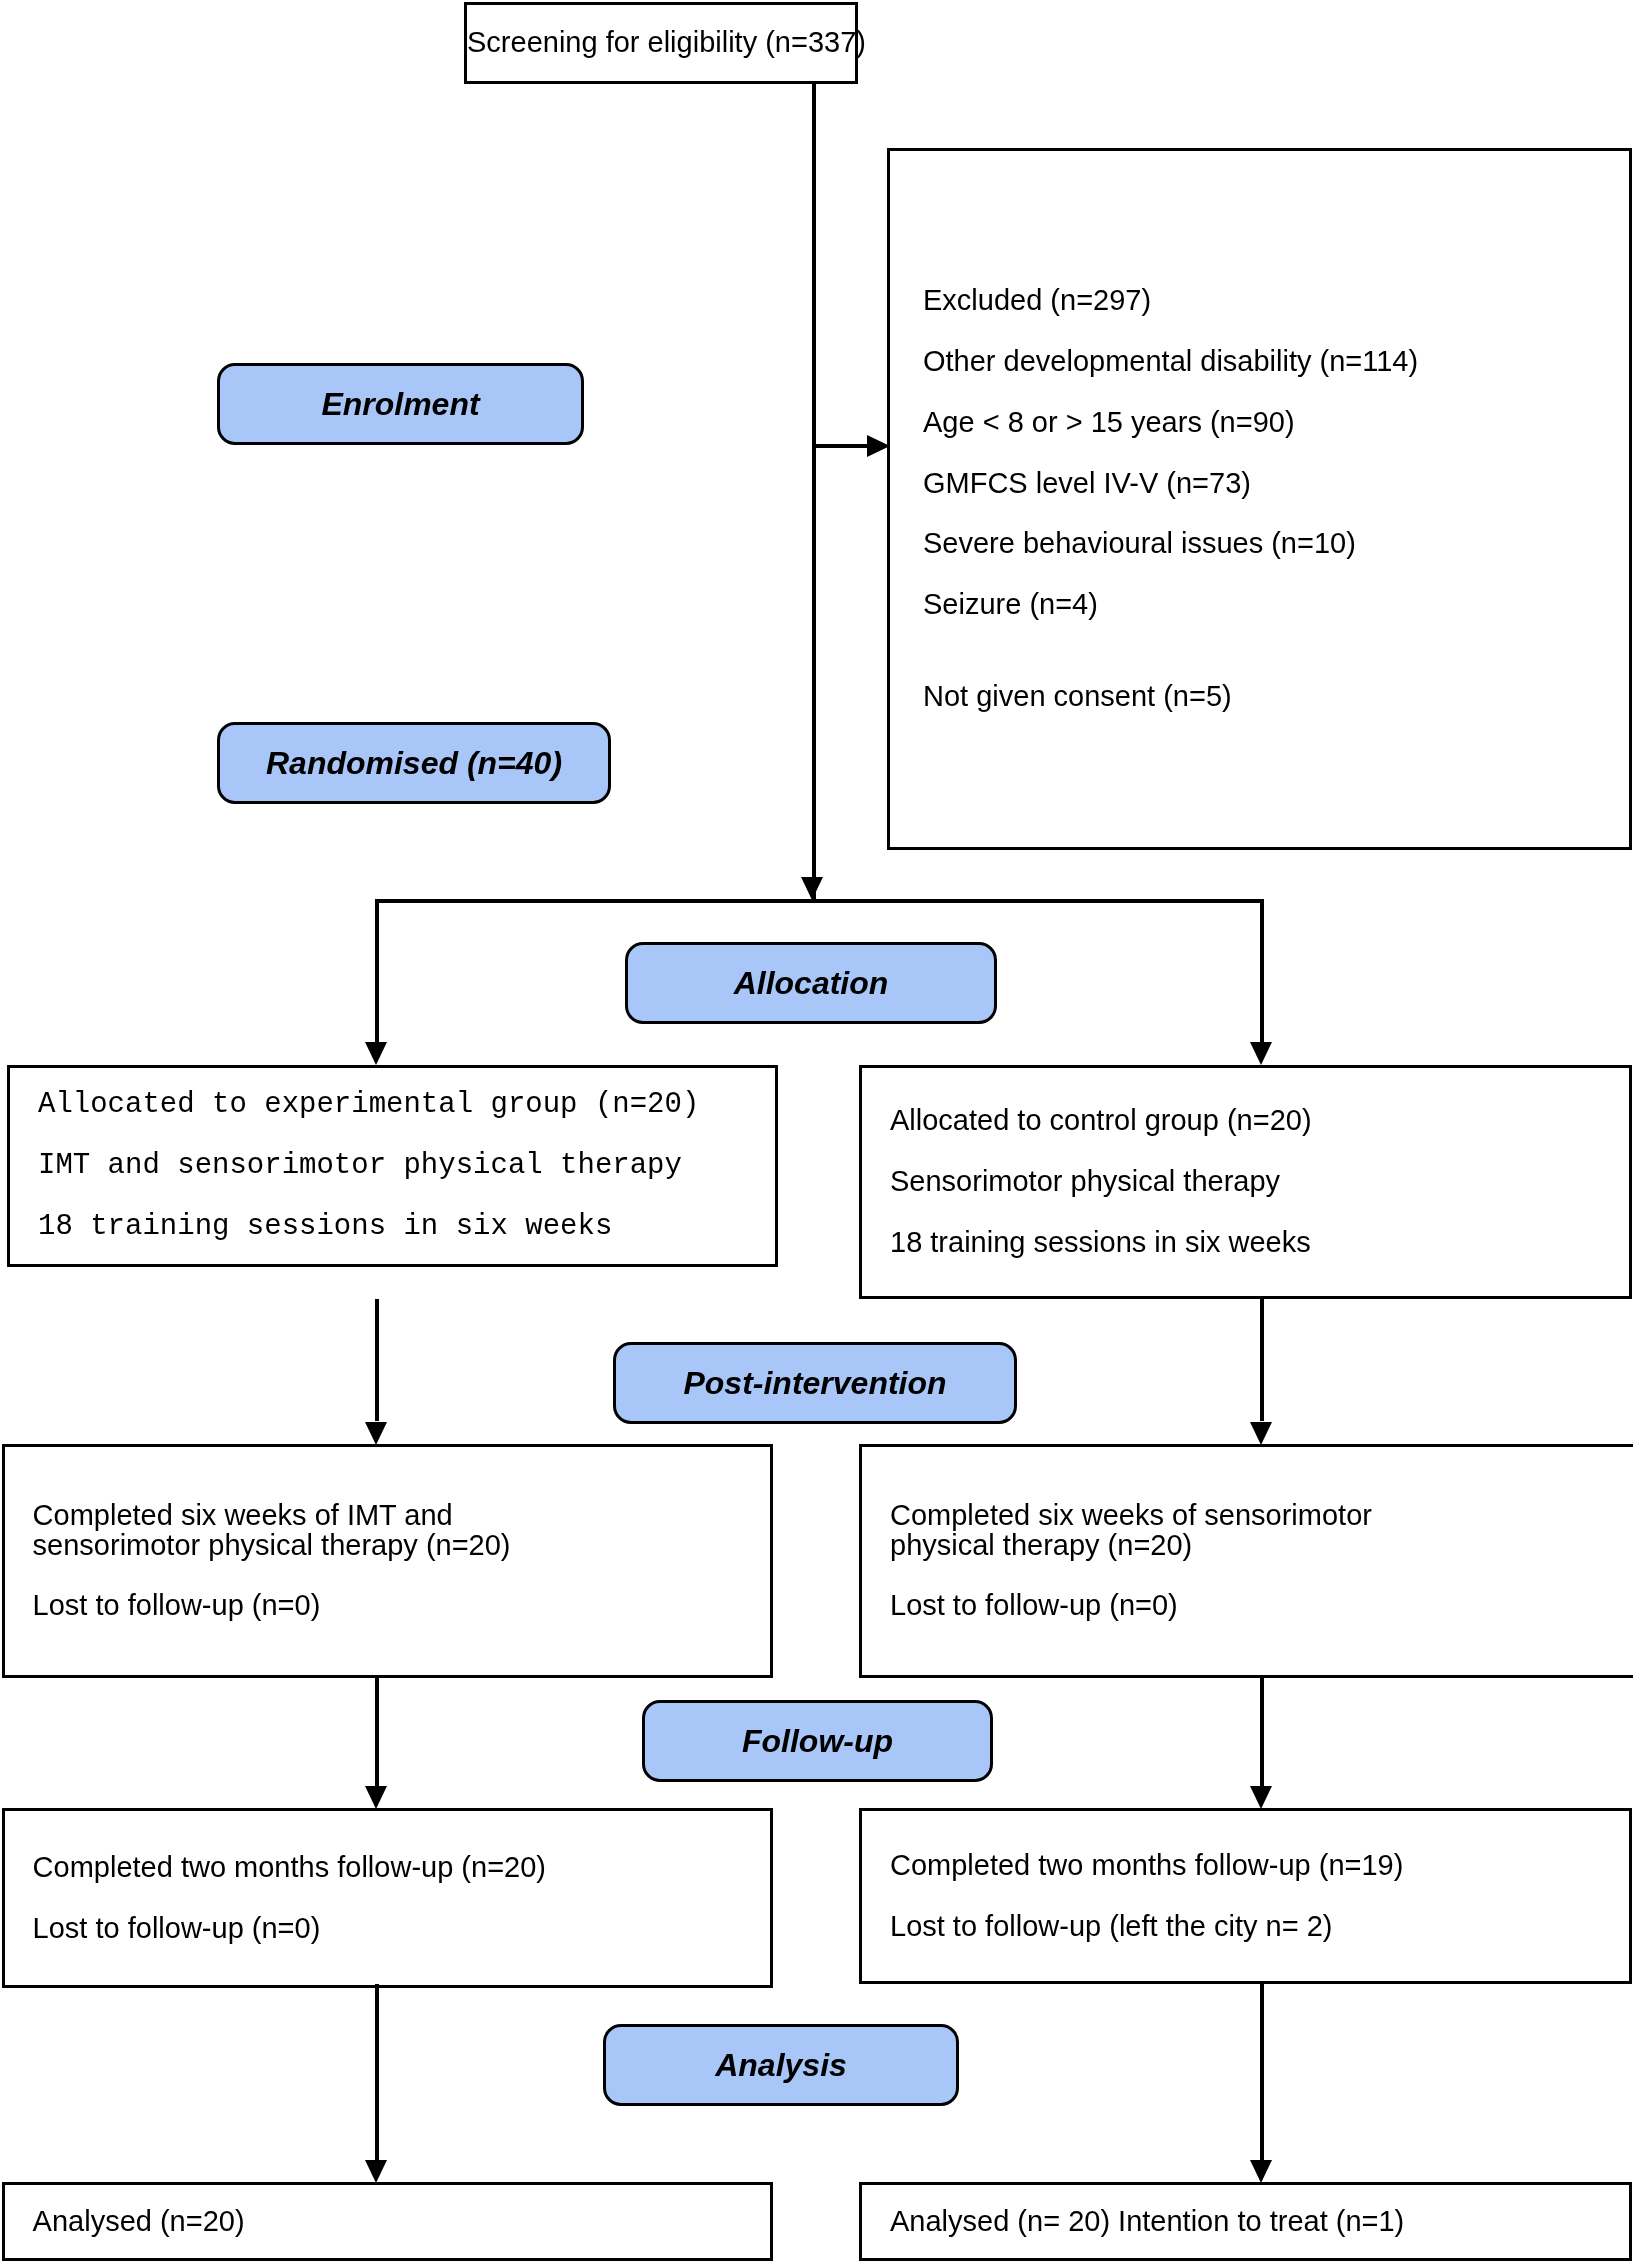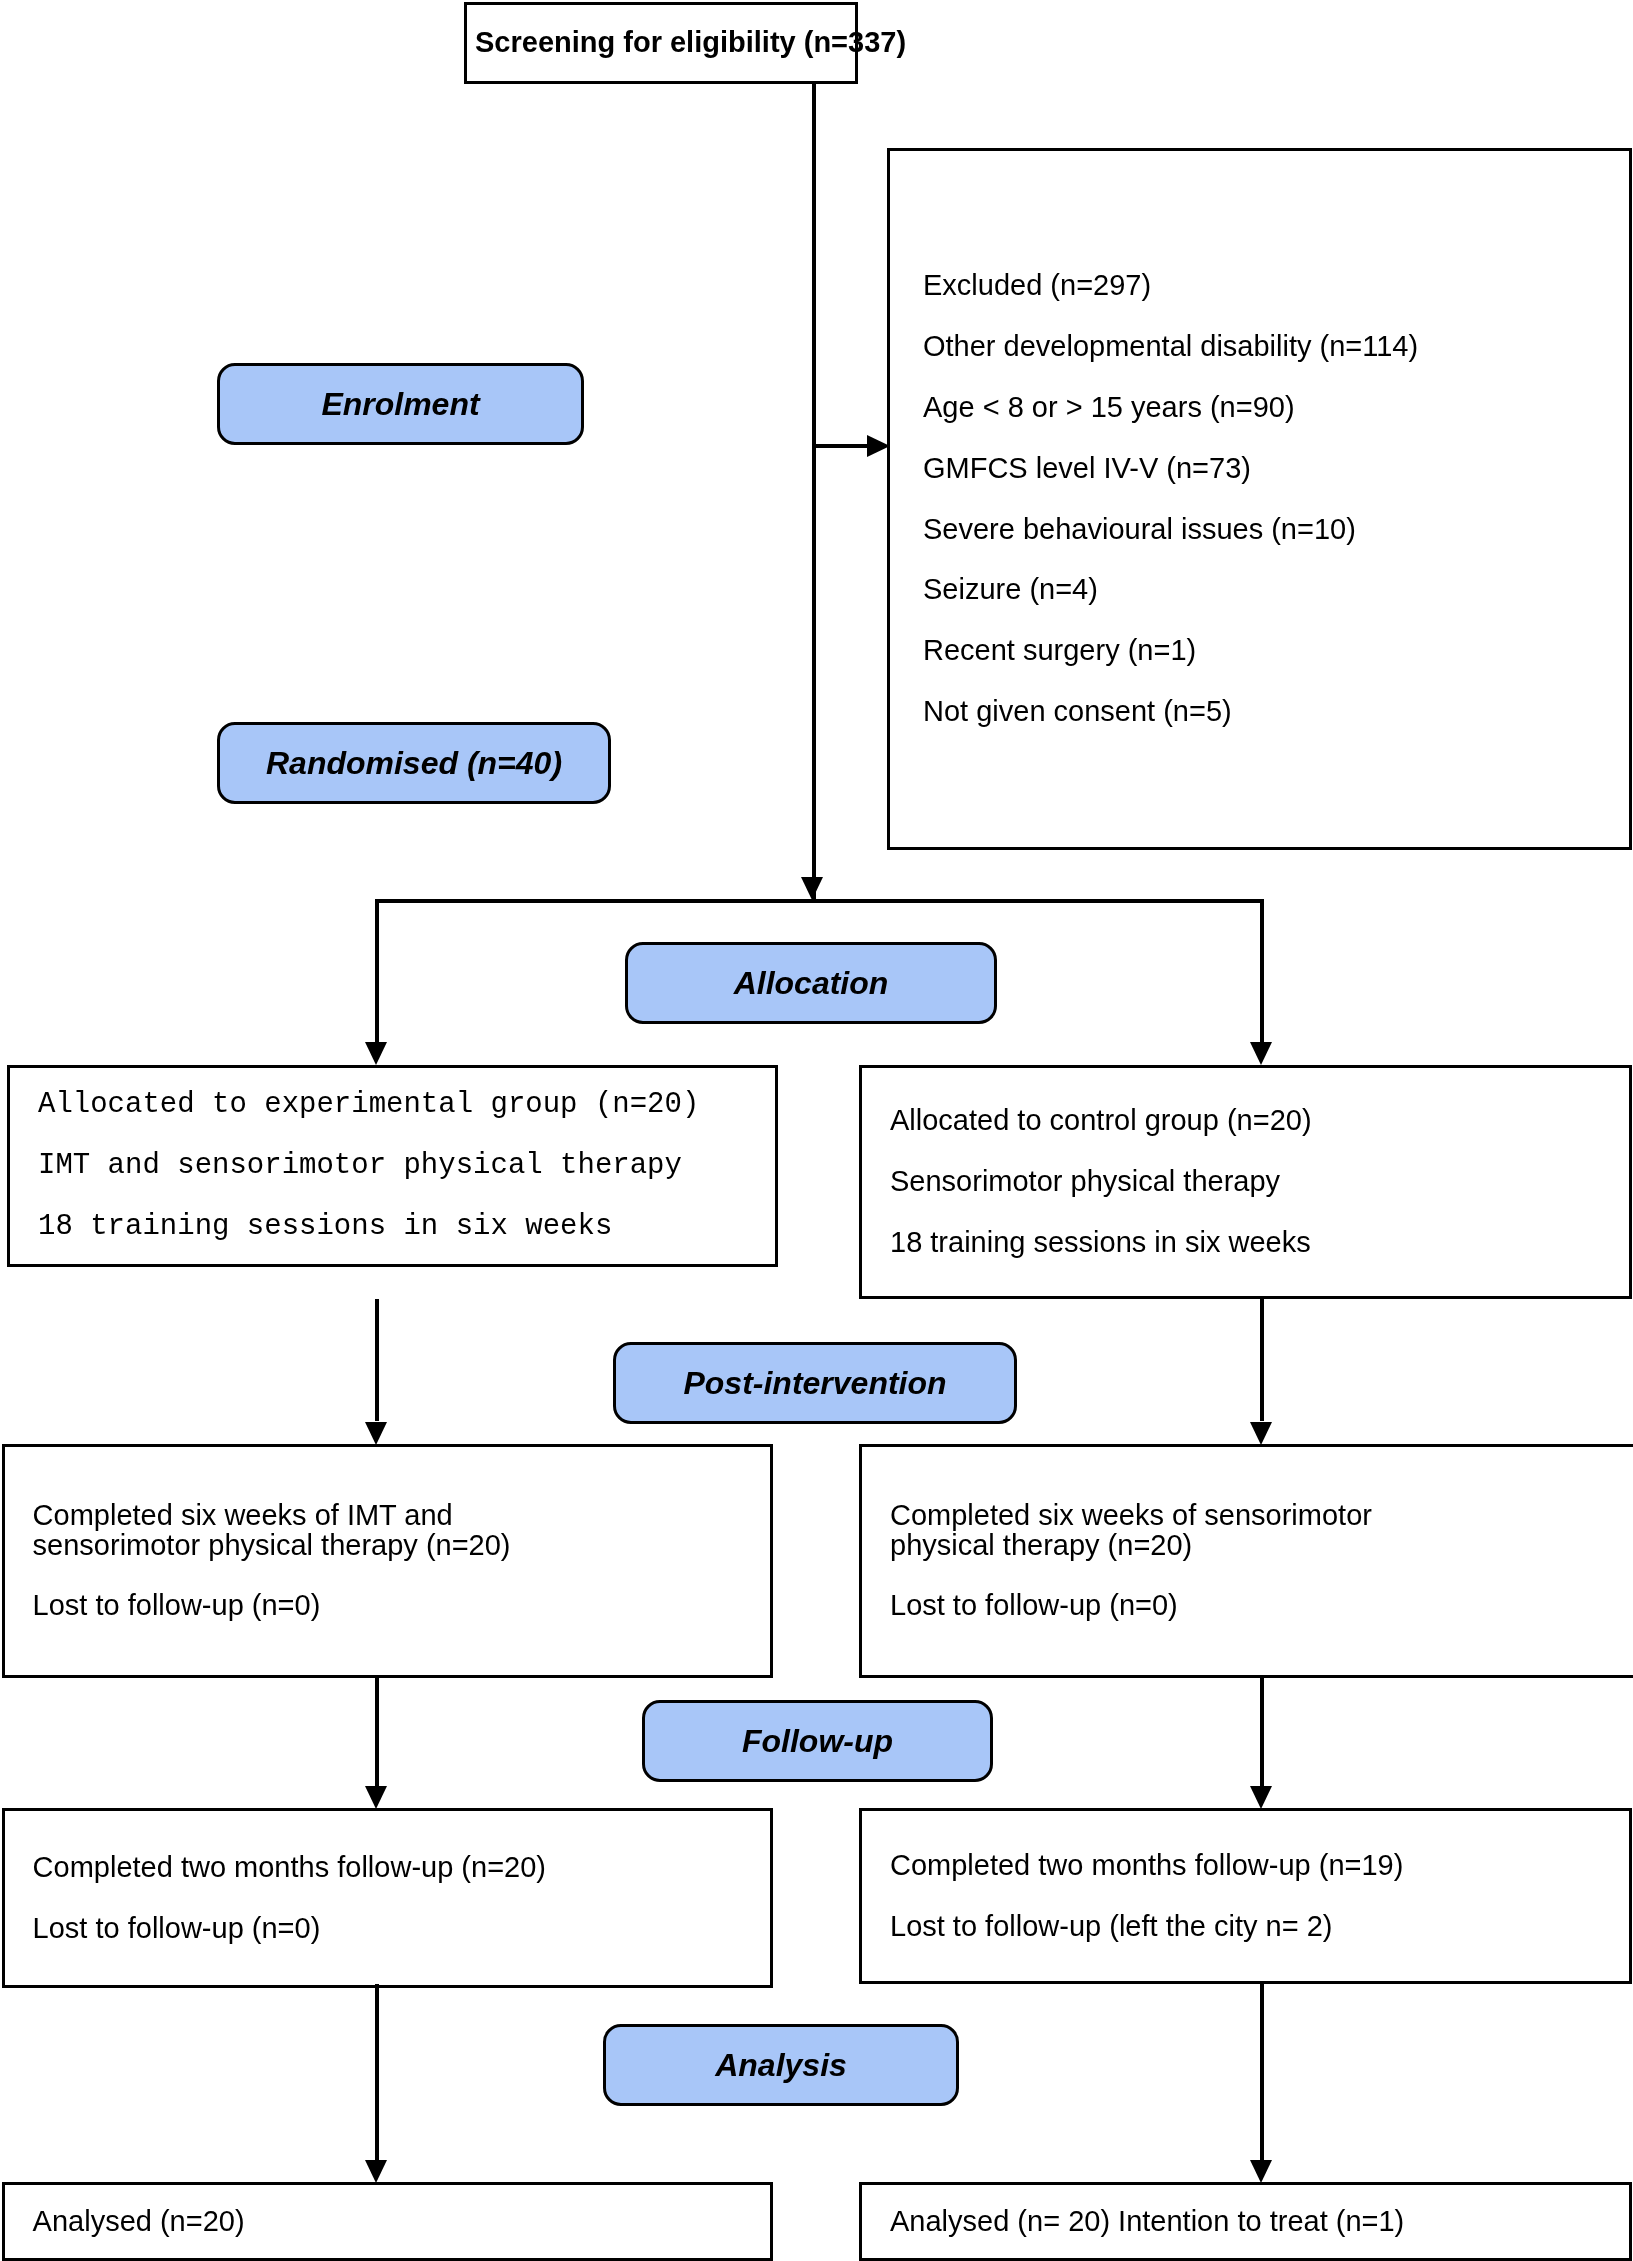--- a/index.html
+++ b/index.html
@@ -85,42 +85,41 @@
     border-left: 23.4px solid #000000;
     z-index: 2;
   }
 </style>
 </head>
 <body>
 
 <div id="canvas">
 
   <div class="box pad-lg" style="left:464px; top:1.6px; width:394px; height:82px;">
-    <div class="line" style="padding-left:8px; text-align:center;font-weight:bold;">Screening for eligibility (n=337)</div>
+    <div class="line" style="padding-left:0; text-align:center;">Screening for eligibility (n=337)</div>
   </div>
 
   <div class="vline" style="left:812px; top:84px; height:816px;"></div>
 
   <div class="hline" style="left:812px; top:444px; width:59px;"></div>
   <div class="arrow-right" style="left:867px; top:435px;"></div>
 
   <div class="box pad-sm" style="left:887px; top:148px; width:745px; height:702px;">
     <div class="line">Excluded (n=297)</div>
     <div class="gap-lg"></div>
     <div class="line">Other developmental disability (n=114)</div>
     <div class="gap-lg"></div>
     <div class="line">Age &lt; 8 or &gt; 15 years (n=90)</div>
     <div class="gap-lg"></div>
     <div class="line">GMFCS level IV-V (n=73)</div>
     <div class="gap-lg"></div>
     <div class="line">Severe behavioural issues (n=10)</div>
     <div class="gap-lg"></div>
     <div class="line">Seizure (n=4)</div>
     <div class="gap-lg"></div>
-    <div class="line">Recent surgery (n=1)</div>
     <div class="gap-lg"></div>
     <div class="line">Not given consent (n=5)</div>
   </div>
 
   <div class="stage" style="left:217px; top:363px; width:367px; height:82px;">
     <span class="stage-label">Enrolment</span>
   </div>
 
   <div class="stage" style="left:217px; top:685px; width:394px; height:82px;margin-top:37px;">
     <span class="stage-label">Randomised (n=40)</span>

